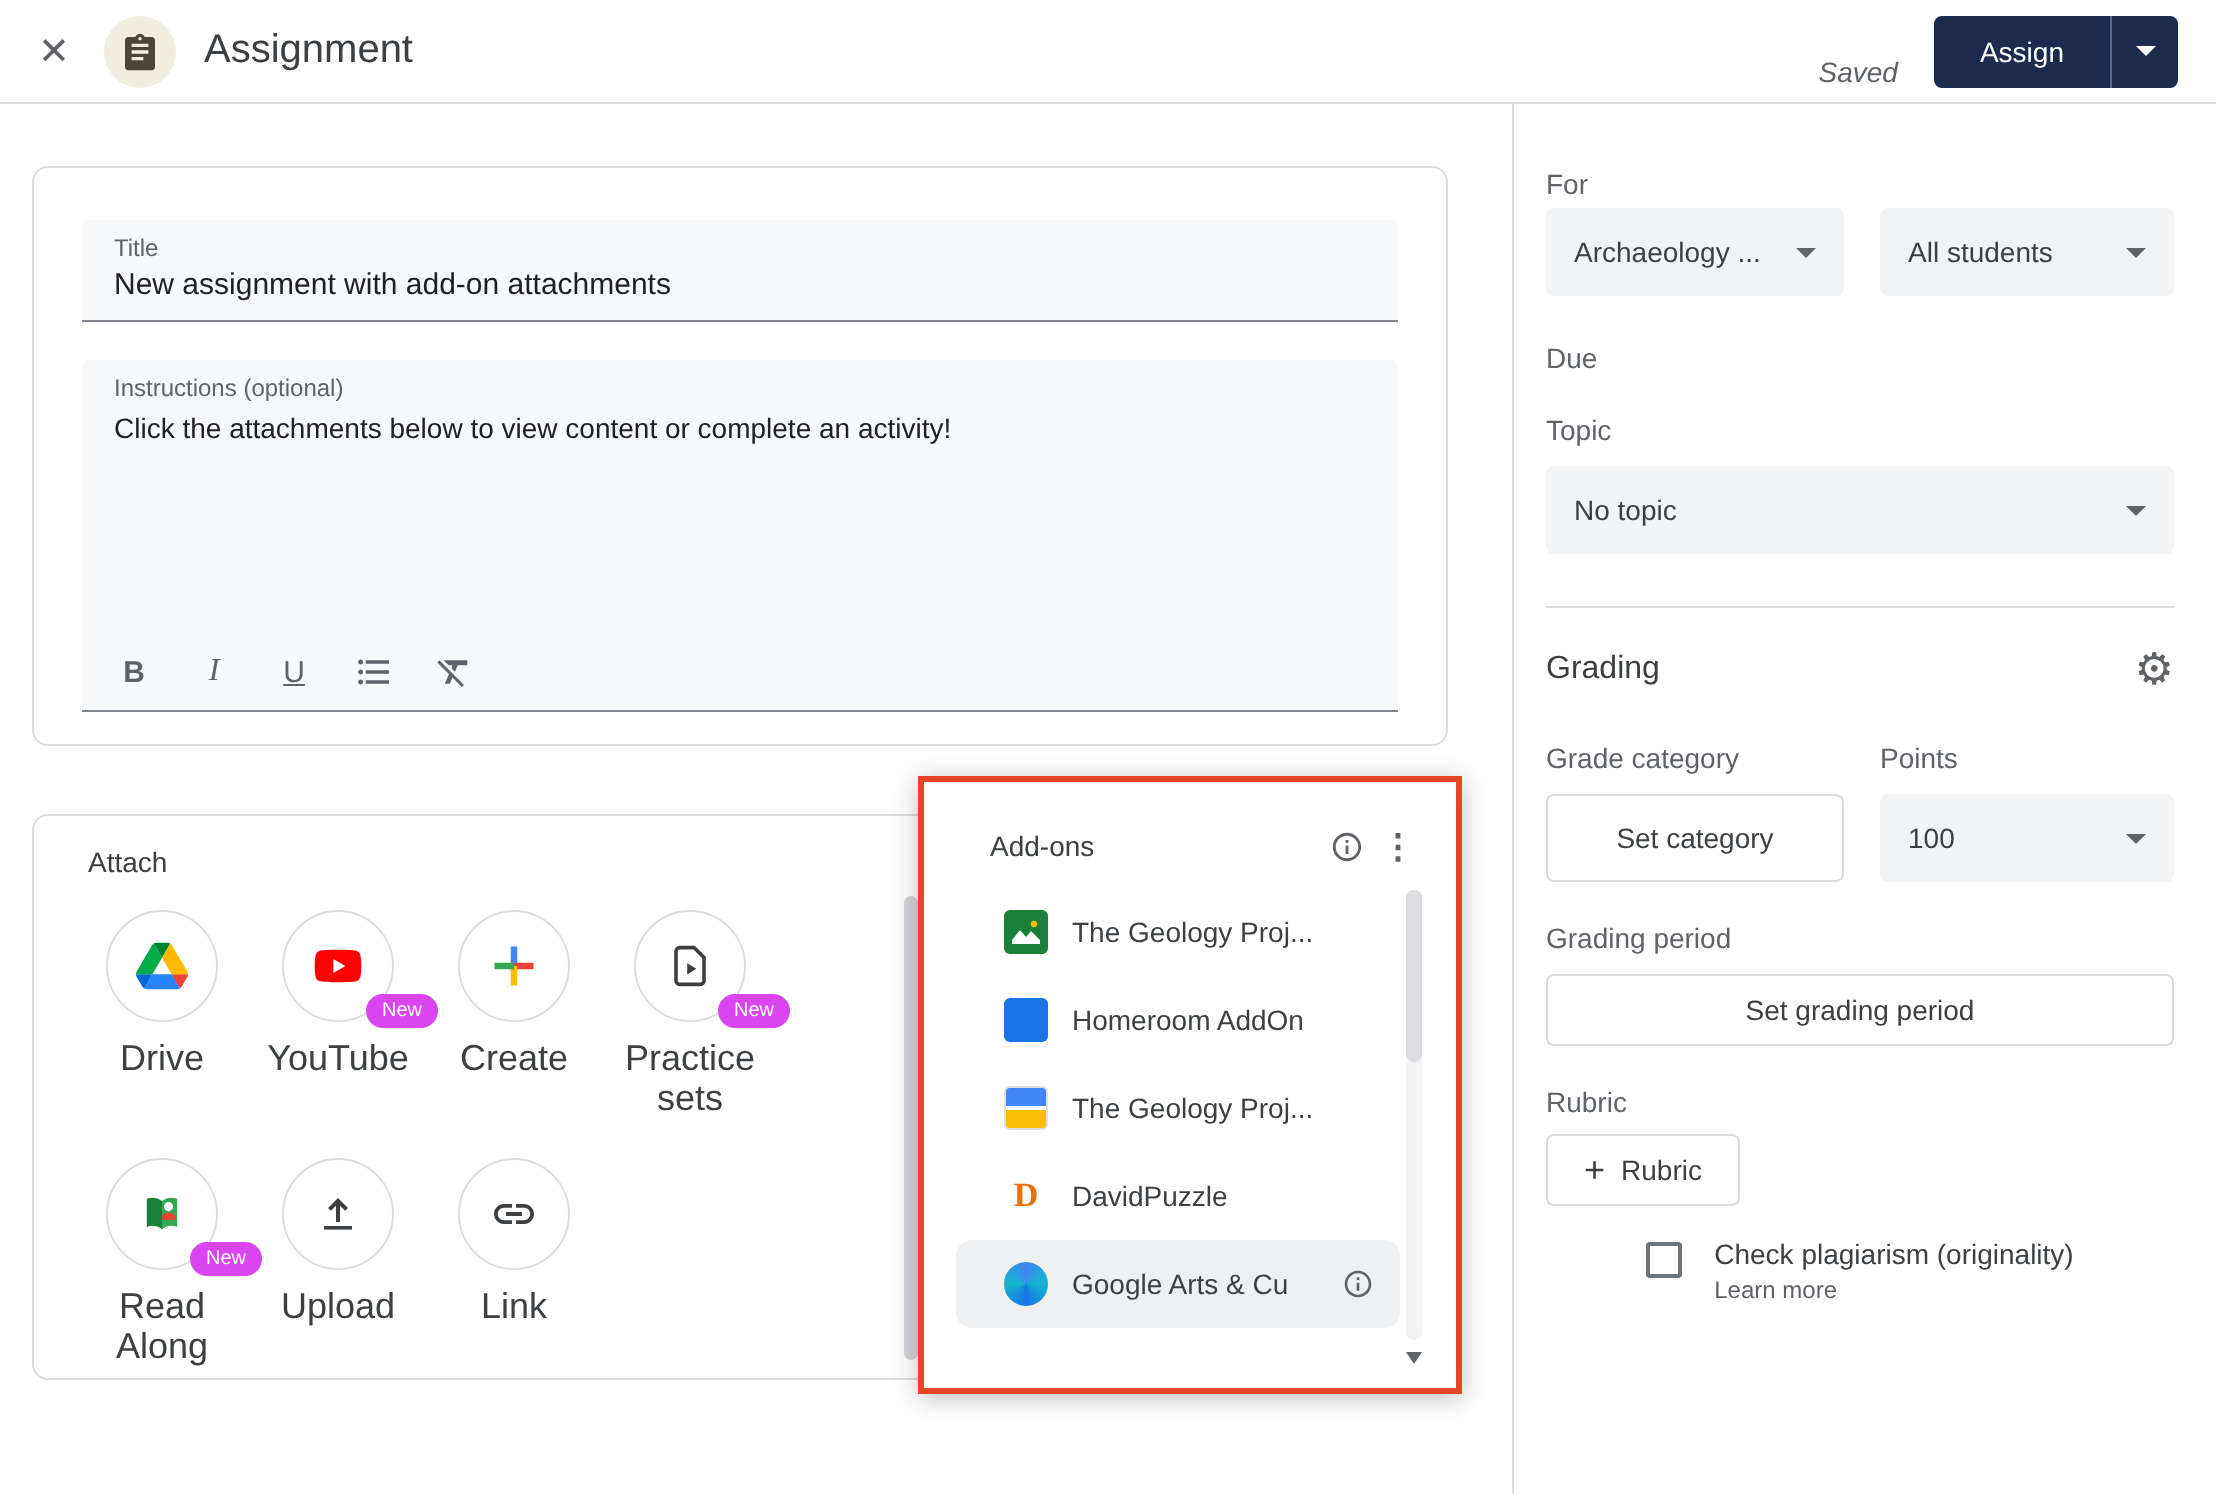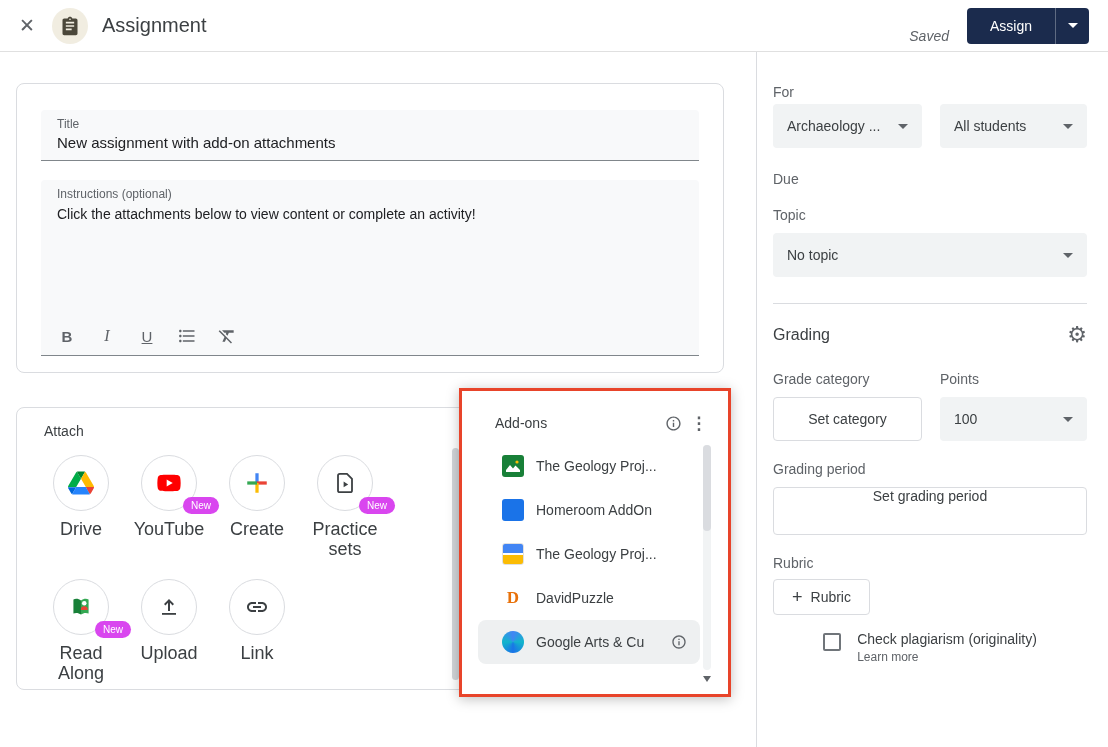--- a/index.html
+++ b/index.html
@@ -98,22 +98,22 @@
   .col-b { flex:1; }
   .sb-select { height:44px; background:#f1f3f4; border-radius:4px; display:flex; align-items:center;
                justify-content:space-between; padding:0 14px; font-size:14px; color:#3c4043; cursor:pointer; }
   .sb-select .txt { white-space:nowrap; overflow:hidden; text-overflow:ellipsis; }
   .sb-outline { height:44px; border:1px solid #dadce0; border-radius:4px; background:#fff;
                 display:flex; align-items:center; justify-content:center; font-size:14px; color:#3c4043; cursor:pointer; }
   .sb-divider { height:1px; background:#dadce0; margin-top:26px; }
   .grading-row { display:flex; align-items:center; justify-content:space-between; height:26px; }
   .grading-title { font-size:16px; font-weight:500; color:#3c4043; }
   .gear { font-size:22px; color:#5f6368; cursor:pointer; line-height:1; }
-  .btn-full { height:48px; border:1px solid #dadce0; border-radius:4px; background:#fff; display:flex;
-              align-items:flex-start; justify-content:center; font-size:14px; font-weight:500; color:#3c4043; cursor:pointer; }
+  .btn-full { height:36px; border:1px solid #dadce0; border-radius:4px; background:#fff; display:flex;
+              align-items:center; justify-content:center; font-size:14px; font-weight:500; color:#3c4043; cursor:pointer; }
   .btn-rubric { height:36px; width:97px; border:1px solid #dadce0; border-radius:4px; background:#fff;
                 display:flex; align-items:center; justify-content:center; gap:8px; font-size:14px;
                 font-weight:500; color:#3c4043; cursor:pointer; }
   .plus { font-size:18px; color:#3c4043; line-height:1; }
   .plag-row { display:flex; gap:16px;justify-content:center; }
   .checkbox { width:18px; height:18px; border:2px solid #70757a; border-radius:2px; margin-top:2px; flex:none; cursor:pointer; }
   .plag-title { font-size:14px; color:#3c4043; }
   .learn-more { font-size:12px; color:#5f6368; margin-top:3px; cursor:pointer; }
 
   svg { display:block; }

